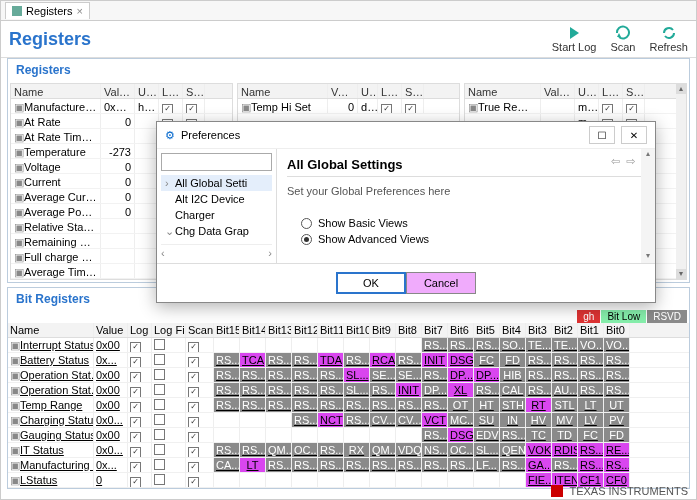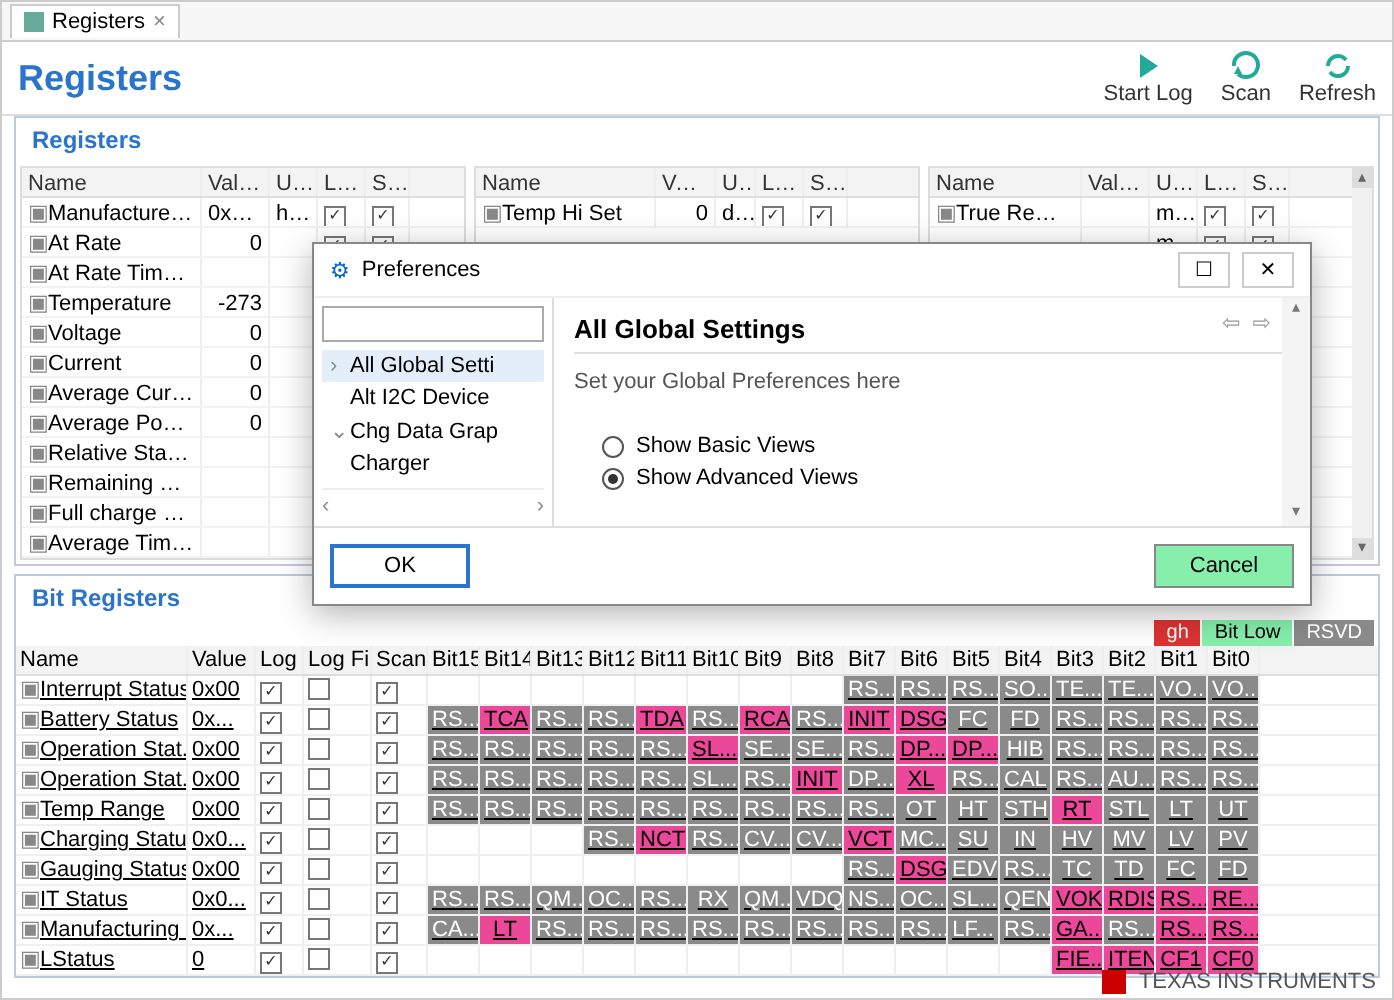--- a/index.html
+++ b/index.html
@@ -27,21 +27,21 @@
 .col { flex: 1; border: 1px solid #ddd; }
 .scrollbar { width: 10px; background: #f1f1f1; display:flex; flex-direction:column; justify-content:space-between; }
 .sbt { height:10px; background:#ddd; text-align:center; font-size:8px; line-height:10px; color:#666;}
 
 .bitpanel { margin: 0 6px; border: 1px solid #bcd; }
 .bithead { display: grid; grid-template-columns: 86px 34px 24px 34px 28px repeat(16, 26px); background:#f3f3f3; border-bottom:1px solid #ddd; font-size:10px;}
 .bithead > div { padding:1px 2px; border-right:1px solid #eee; white-space:nowrap; overflow:hidden; }
 .bitrow { display: grid; grid-template-columns: 86px 34px 24px 34px 28px repeat(16, 26px); font-size:9px; border-bottom:1px solid #f0f0f0;text-decoration:underline;}
 .bitrow > div { padding:1px 2px; border-right:1px solid #eee; white-space:nowrap; overflow:hidden; height:14px; line-height:12px; text-align:center;}
 .bitrow > div:nth-child(-n+5){ text-align:left;}
-.bc-g { background:#ec4899; color:#000; }
+.bc-g { background:#d946ef; color:#000; }
 .bc-d { background:#8a8a8a; color:#fff; }
 .bc-n { background:transparent; }
 .legendrow { display:flex; justify-content:flex-end; gap:1px; padding:0 2px; }
 .legend { font-size:10px; padding:1px 6px; color:#fff; }
 .lr { background:#d33; } .lg { background:#86efac; color:#000;} .ly { background:#8a8a8a; }
 .footer { position:absolute; bottom:2px; right:8px; display:flex; align-items:center; gap:6px; font-size:10px; color:#555;}
 .ti-chip { width:12px; height:12px; background:#c00; display:inline-block; }
 
 .dialog { position:absolute; left:155px; top:120px; width:500px; background:#fff; border:1px solid #888; box-shadow:0 4px 16px rgba(0,0,0,.3); }
 .dlg-title { display:flex; align-items:center; justify-content:space-between; padding:4px 8px; background:#fff; border-bottom:1px solid #eee;}
@@ -60,22 +60,22 @@
 .dlg-right h3 { font-size:13px; font-weight:600; margin-bottom:2px;}
 .navicons { position:absolute; right:8px; top:6px; display:flex; gap:6px; color:#999; font-size:11px;}
 .hr { border-top:1px solid #ddd; margin:4px 0 8px 0;}
 .hint { color:#555; font-size:11px; margin-bottom:20px;}
 .grp { font-size:11px; margin-bottom:6px;}
 .radio { display:flex; align-items:center; gap:6px; margin:4px 0 4px 14px; font-size:11px;}
 .radio .r { width:11px; height:11px; border:1px solid #555; border-radius:50%; display:flex; align-items:center; justify-content:center;}
 .radio .r.sel::after{ content:''; width:5px; height:5px; background:#333; border-radius:50%;}
 .dlg-right-scroll { position:absolute; right:0; top:0; bottom:0; width:14px; background:#f4f4f4; display:flex; flex-direction:column; justify-content:space-between;}
 .dlg-right-scroll div{ height:12px; text-align:center; font-size:8px; color:#777;}
-.dlg-foot { display:flex; justify-content:space-between; padding:8px; border-top:1px solid #ddd;}
-.btn { min-width:70px; padding:4px 16px; border:1px solid #888; background:#86efac; font-size:11px; cursor:pointer;}
+.dlg-foot { display:flex; justify-content:center; padding:8px; border-top:1px solid #ddd;}
+.btn { min-width:70px; padding:4px 16px; border:1px solid #888; background:#f0abfc; font-size:11px; cursor:pointer;}
 .btn.primary { border:1px solid #2a74cc; color:#000; background:#fff; box-shadow:0 0 0 1px #2a74cc inset;}
 .cb { width:11px; height:11px; border:1px solid #777; display:inline-flex; align-items:center; justify-content:center; font-size:8px; background:#fff; margin:auto;}
 .cb.c::after{content:'✓'; color:#333;}
 </style>
 </head>
 <body>
 
 <div class="tabbar">
   <div class="tab">
     <span class="icon-cube"></span>
@@ -610,22 +610,22 @@
     <div class="winbtns">
       <div class="winbtn">☐</div>
       <div class="winbtn">✕</div>
     </div>
   </div>
   <div class="dlg-body">
     <div class="dlg-left">
       <input type="text" placeholder="" style="">
       <div class="treeitem sel"><span class="tree-arrow">›</span><span>All Global Setti</span></div>
       <div class="treeitem"><span class="tree-arrow"></span><span>Alt I2C Device</span></div>
+      <div class="treeitem"><span class="tree-arrow"></span><span>Charger</span></div>
       <div class="treeitem"><span class="tree-arrow">⌄</span><span>Chg Data Grap</span></div>
-      <div class="treeitem"><span class="tree-arrow"></span><span>Charger</span></div>
       <div class="dlg-left-bot">
           <span>‹</span>
           <span>›</span>
         </div>
     </div>
     <div class="dlg-right">
       <h3>All Global Settings</h3>
       <div class="navicons">
         <span>⇦</span>
         <span>⇨</span>

